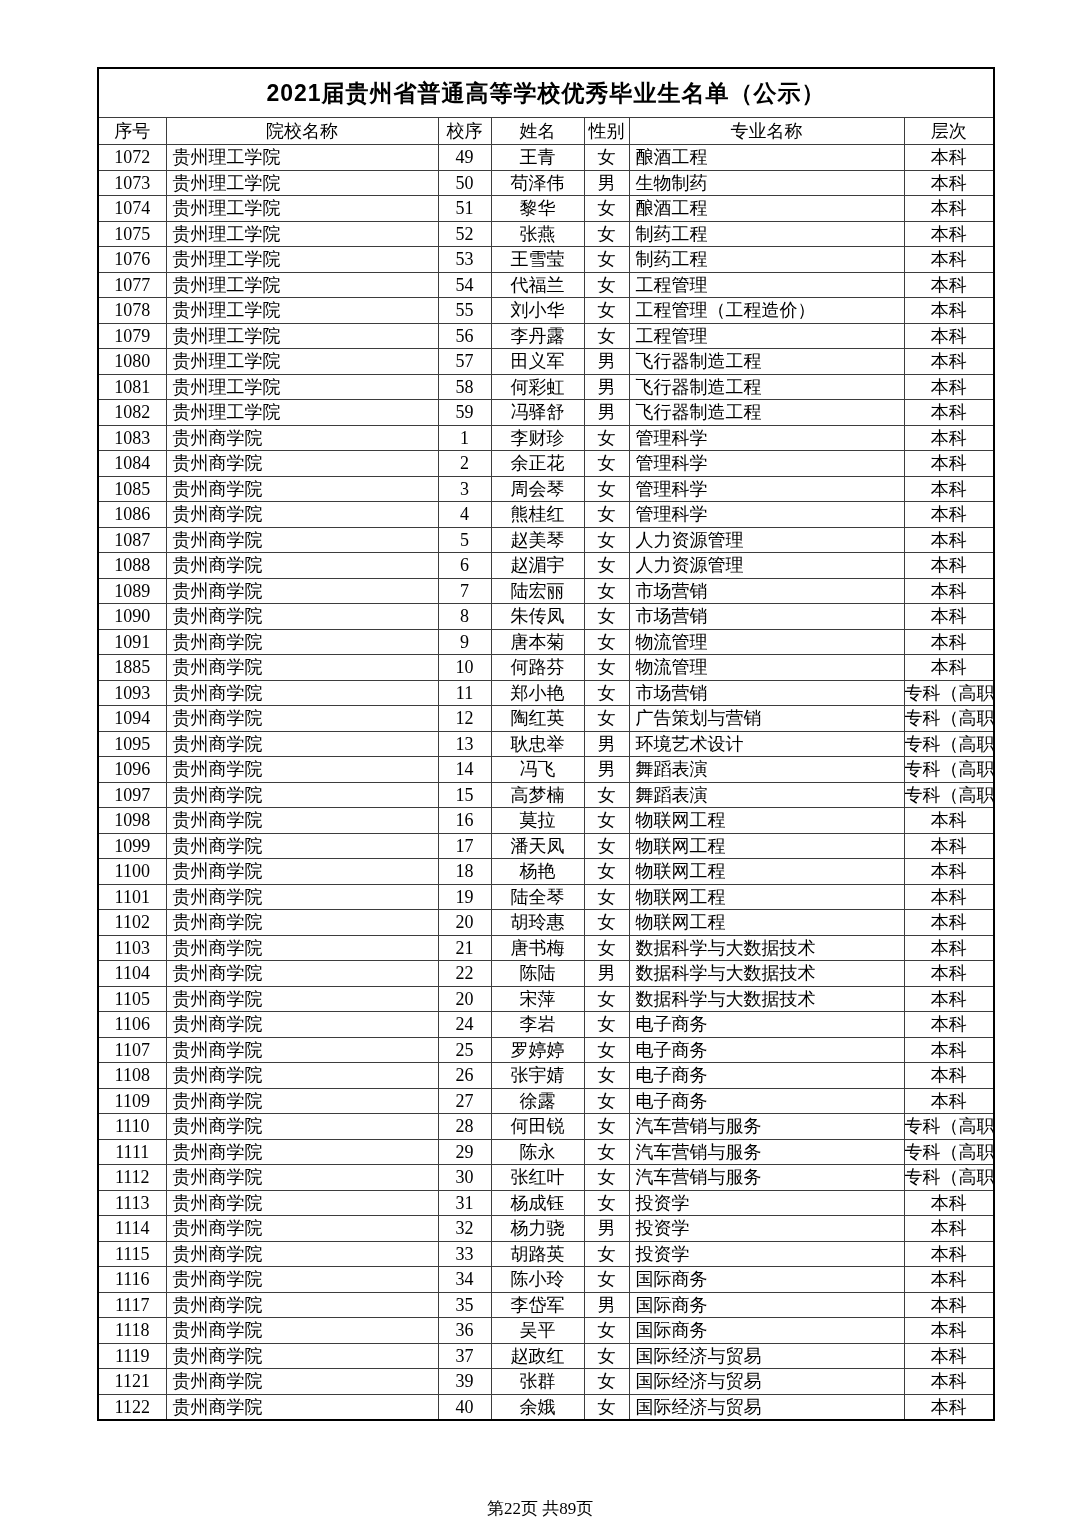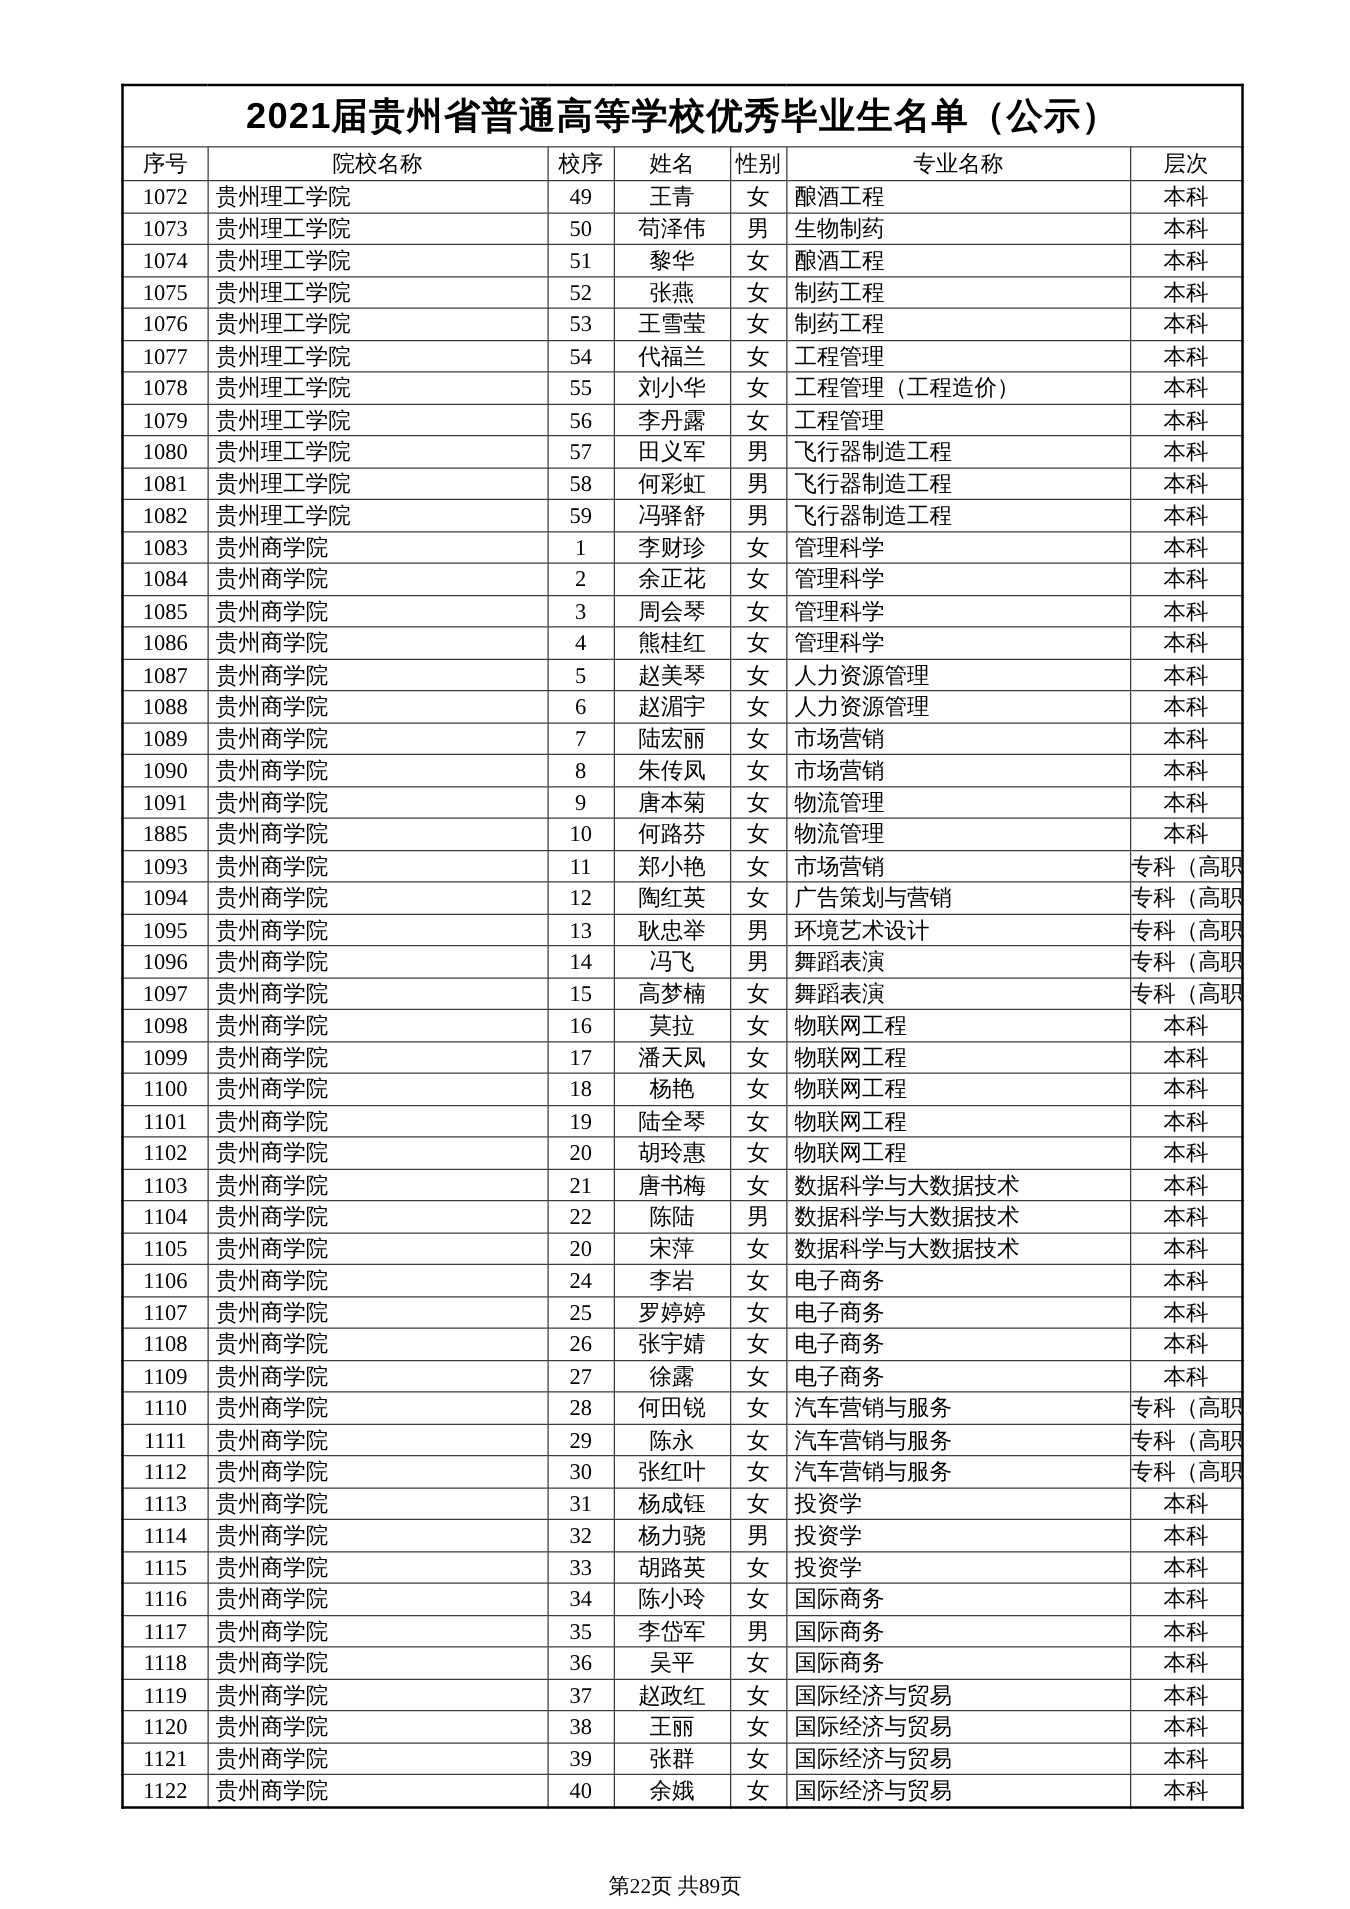--- a/index.html
+++ b/index.html
@@ -14,21 +14,21 @@
     border:2px solid #000;
   }
   th,td{
     border:1px solid #3d3d3d;
     overflow:hidden;white-space:nowrap;
     padding:0;
   }
   .title-cell{
     height:48px;
     font-family:"Liberation Sans","DejaVu Sans",sans-serif;
-    font-weight:bold;font-size:29px;text-align:center;
+    font-weight:bold;font-size:23px;text-align:center;
     letter-spacing:1px;
   }
   #header-row th{
     height:26px;
     font-family:"Liberation Sans","DejaVu Sans",sans-serif;
     font-weight:normal;font-size:18px;text-align:center;
   }
   tbody td{
     height:24.5px;line-height:24.5px;
     font-size:18px;text-align:center;
@@ -497,29 +497,20 @@
         <tr>
           <td class="c0">1119</td>
           <td class="c1">贵州商学院</td>
           <td class="c2">37</td>
           <td class="c3">赵政红</td>
           <td class="c4">女</td>
           <td class="c5">国际经济与贸易</td>
           <td class="c6">本科</td>
         </tr>
         <tr>
-          <td class="c0">1120</td>
-          <td class="c1">贵州商学院</td>
-          <td class="c2">38</td>
-          <td class="c3">王丽</td>
-          <td class="c4">女</td>
-          <td class="c5">国际经济与贸易</td>
-          <td class="c6">本科</td>
-        </tr>
-        <tr>
           <td class="c0">1121</td>
           <td class="c1">贵州商学院</td>
           <td class="c2">39</td>
           <td class="c3">张群</td>
           <td class="c4">女</td>
           <td class="c5">国际经济与贸易</td>
           <td class="c6">本科</td>
         </tr>
         <tr>
           <td class="c0">1122</td>

